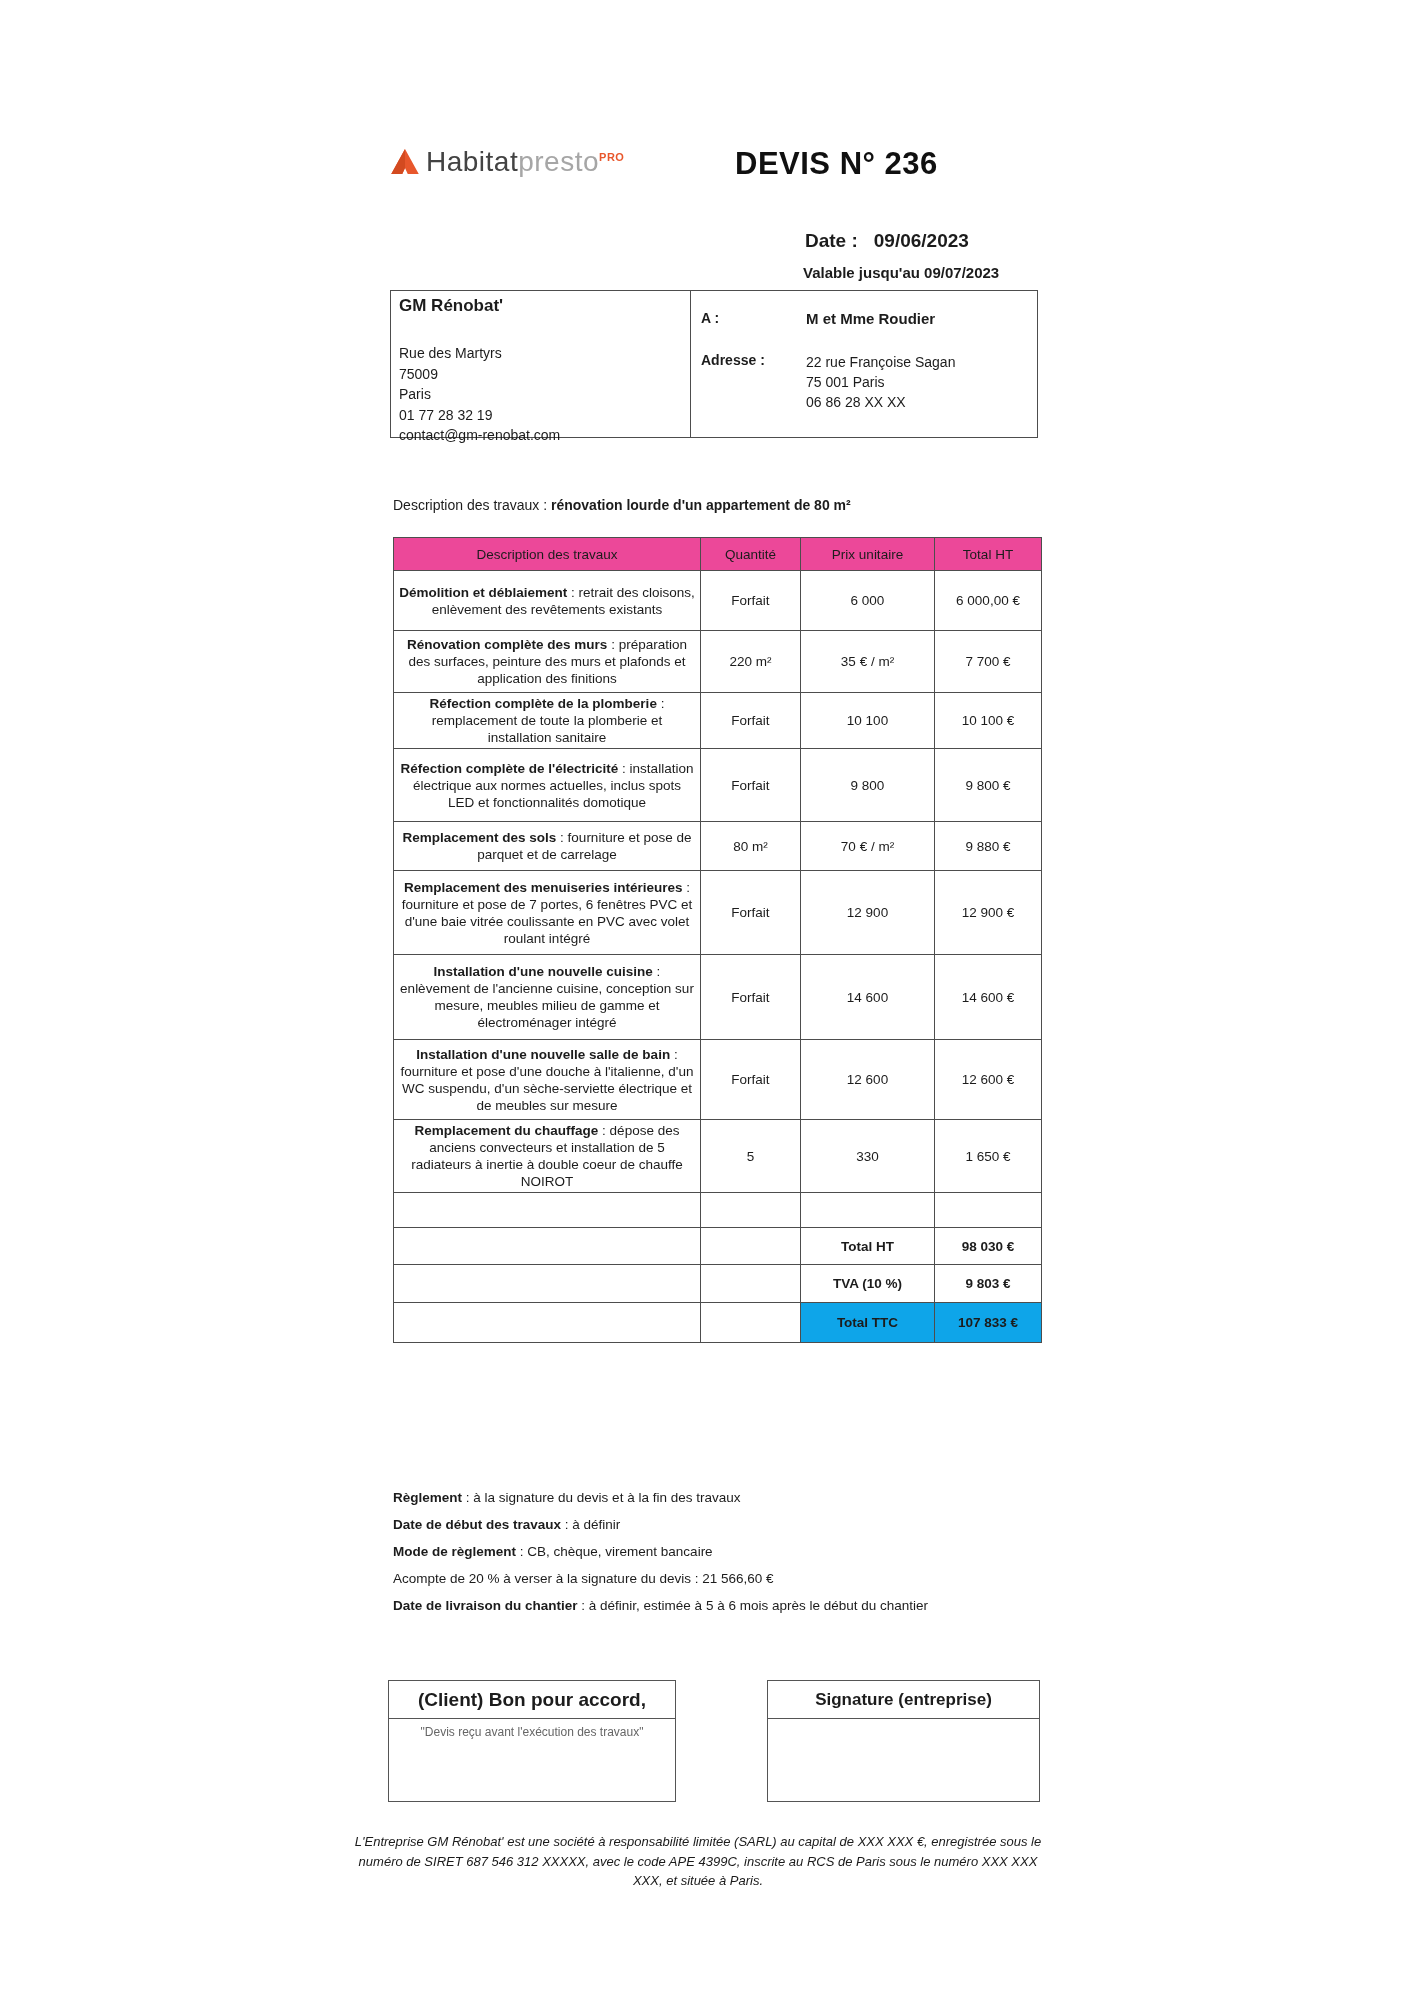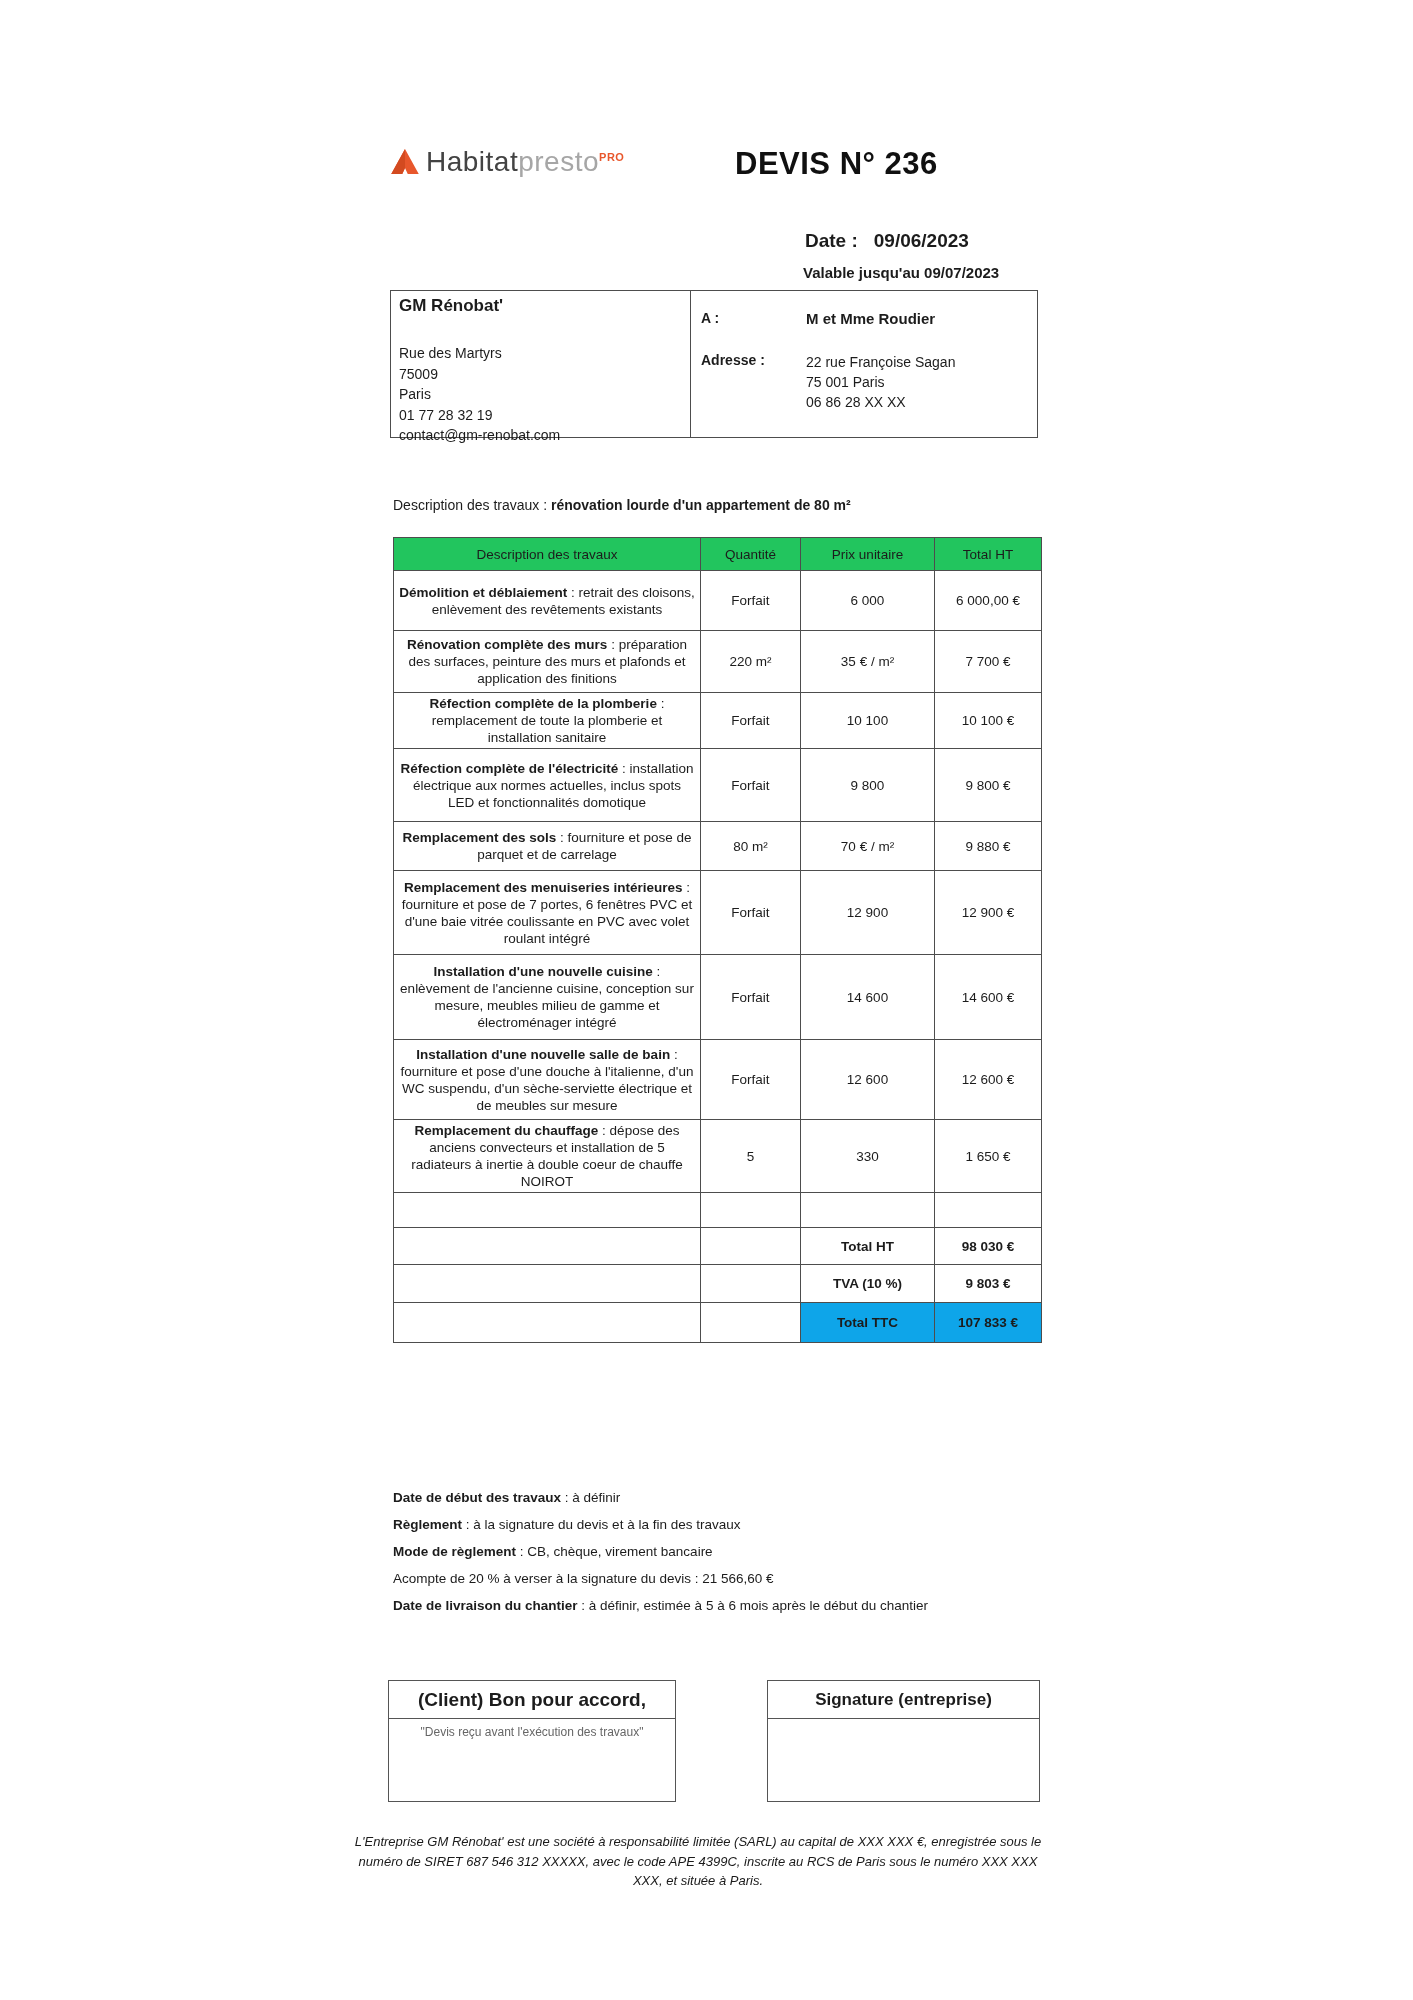--- a/index.html
+++ b/index.html
@@ -42,21 +42,21 @@
   .works-table-wrap { left:393px; top:537px; }
   table.works { border-collapse:collapse; table-layout:fixed; width:648px; }
   table.works col.c-desc { width:307px; }
   table.works col.c-qty  { width:100px; }
   table.works col.c-unit { width:134px; }
   table.works col.c-tot  { width:107px; }
   table.works th, table.works td {
     border:1px solid #4d4d4d; text-align:center; vertical-align:middle;
     font-size:13.5px; line-height:17px; padding:2px 5px; color:#1c1c1c;
   }
-  table.works th { background:#22c55e; font-weight:normal; }
+  table.works th { background:#ec4899; font-weight:normal; }
   table.works td b { font-weight:bold; }
   tr.h33{height:33px} tr.h60{height:60px} tr.h73{height:73px} tr.h62{height:62px}
   tr.h55{height:55px} tr.h49{height:49px} tr.h84{height:84px} tr.h85{height:85px}
   tr.h80{height:80px} tr.h71{height:71px} tr.h35{height:35px} tr.h37{height:37px}
   tr.h38{height:38px} tr.h40{height:40px}
   td.total-label, td.total-value { font-weight:bold; }
   td.ttc { background:#0ea5e9; }
 
   
   .terms { left:393px; top:1489px; width:680px; }
@@ -218,22 +218,22 @@
       <td></td>
       <td></td>
       <td class="total-label ttc">Total TTC</td>
       <td class="total-value ttc">107 833 €</td>
     </tr>
   </tbody>
     </table>
 </div>
 
 <div class="abs terms">
+  <p><b>Règlement</b><span> : à la signature du devis et à la fin des travaux</span></p>
   <p><b>Date de début des travaux</b><span> : à définir</span></p>
-  <p><b>Règlement</b><span> : à la signature du devis et à la fin des travaux</span></p>
   <p><b>Mode de règlement</b><span> : CB, chèque, virement bancaire</span></p>
   <p><b></b><span>Acompte de 20 % à verser à la signature du devis : 21 566,60 €</span></p>
   <p><b>Date de livraison du chantier</b><span> : à définir, estimée à 5 à 6 mois après le début du chantier</span></p>
 </div>
 
 <div class="abs sig-box sig-client">
   <div class="sig-title">(Client) Bon pour accord,</div>
   <div class="sig-note">"Devis reçu avant l'exécution des travaux"</div>
 </div>
 <div class="abs sig-box sig-company">

